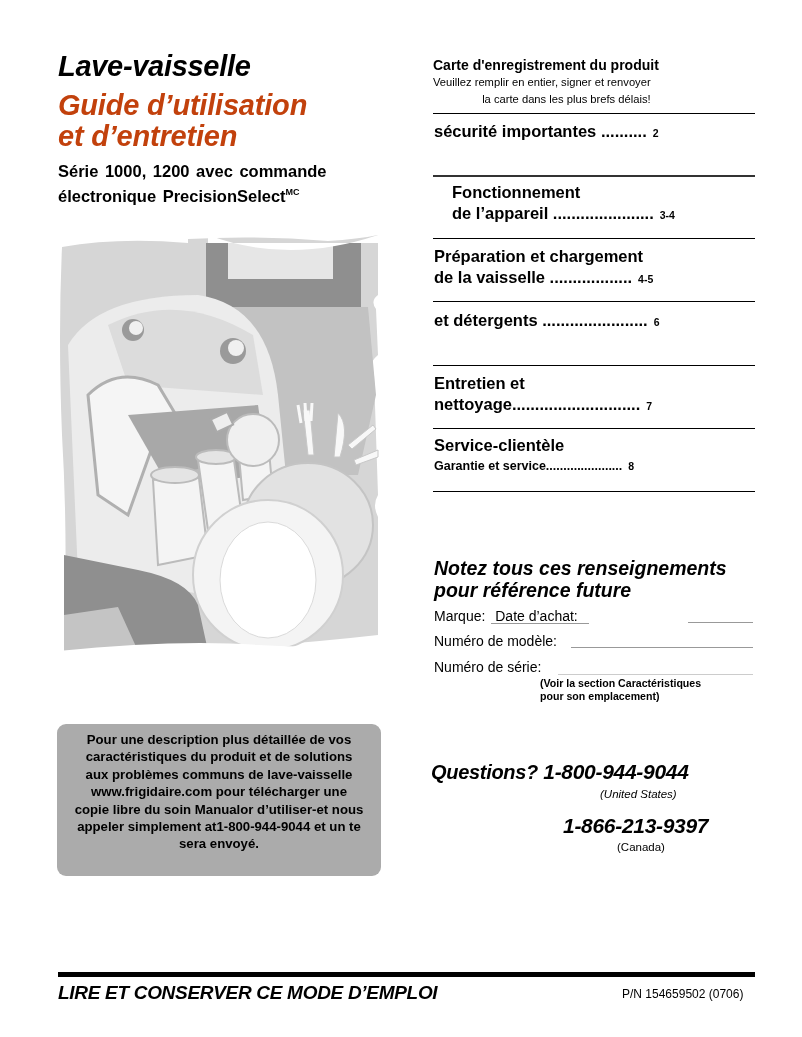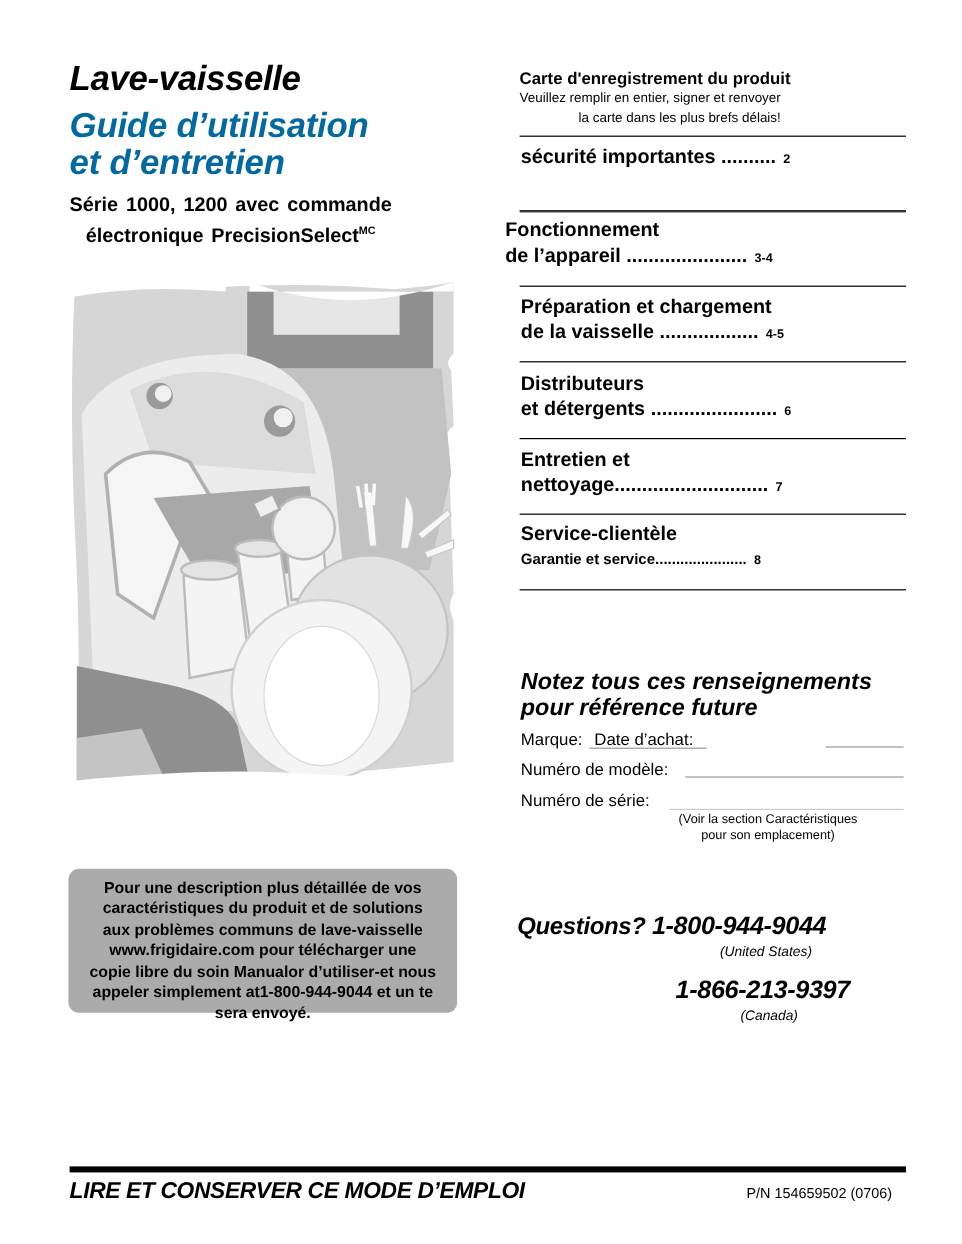--- a/index.html
+++ b/index.html
@@ -2,52 +2,52 @@
 <html><head>
   <meta charset="utf-8">
   <style>
     html, body { margin: 0; padding: 0; background: #ffffff; }
     body { width: 802px; height: 1037px; position: relative; overflow: hidden;
            font-family: "Liberation Sans", sans-serif; color: #000; }
     .abs { position: absolute; }
 
     
     .title-main { left: 58px; top: 50px; font-size: 29px; font-weight: bold; font-style: italic; letter-spacing: -0.3px; }
-    .title-sub { left: 58px; top: 90px; font-size: 29px; font-weight: bold; font-style: italic; color: #0369a1; line-height: 31px; letter-spacing: -0.2px; }
-    .series { left: 58px; top: 161px; font-size: 16.5px; font-weight: bold; line-height: 21px; word-spacing: 2px; text-align: center; }
+    .title-sub { left: 58px; top: 90px; font-size: 29px; font-weight: bold; font-style: italic; color: #c2410c; line-height: 31px; letter-spacing: -0.2px; }
+    .series { left: 58px; top: 161px; font-size: 16.5px; font-weight: bold; line-height: 21px; word-spacing: 2px; }
     .series sup { font-size: 9px; vertical-align: 7px; }
 
     
     .illus { left: 58px; top: 235px; width: 327px; height: 430px; }
 
     
-    .webbox { left: 57px; top: 724px; width: 324px; height: 120px; background: #ababab; border-radius: 9px;
+    .webbox { left: 57px; top: 724px; width: 324px; height: 152px; background: #ababab; border-radius: 9px;
               box-sizing: border-box; padding: 7px 4px; text-align: center; font-size: 13.2px; font-weight: bold; line-height: 17.4px; }
 
     
     .reg-title { left: 433px; top: 57px; font-size: 14px; font-weight: bold; }
     .reg-text { left: 433px; top: 74px; font-size: 11.2px; line-height: 17px; text-align: right; }
     .rule { left: 433px; width: 322px; height: 1px; background: #000; }
     .rule.thick { height: 2px; background: #333; }
     .toc { left: 434px; font-size: 16.5px; font-weight: bold; line-height: 21px; }
     .toc .pg { font-size: 10.5px; margin-left: 6px; }
     .toc .small { font-size: 12.5px; }
 
     
     .rec-title { left: 434px; top: 557px; font-size: 19.5px; font-weight: bold; font-style: italic; line-height: 22px; }
     .field { left: 434px; font-size: 14px; }
     .uline { position: absolute; height: 1px; background: #999; }
-    .note { left: 540px; top: 677px; width: 200px; text-align: center; font-size: 10.6px; line-height: 13px; }
+    .note { left: 540px; top: 677px; width: 200px; font-size: 10.6px; line-height: 13px; font-weight: bold; }
 
     
     .q-line { left: 431px; top: 760px; font-size: 20px; font-weight: bold; font-style: italic; letter-spacing: -0.3px; }
     .q-line .num { font-size: 21px; }
     .us { left: 600px; top: 788px; font-size: 11.5px; font-style: italic; }
     .ca-num { left: 563px; top: 814px; font-size: 21px; font-weight: bold; font-style: italic; letter-spacing: -0.3px; }
-    .ca { left: 617px; top: 841px; font-size: 11.5px; font-style: italic; }
+    .ca { left: 617px; top: 841px; font-size: 11.5px; }
 
     
     .footer-bar { left: 58px; top: 972px; width: 697px; height: 5px; background: #000; }
     .footer-left { left: 58px; top: 982px; font-size: 19px; font-weight: bold; font-style: italic; letter-spacing: -0.3px; }
     .footer-right { left: 622px; top: 987px; font-size: 12px; }
   </style>
 </head>
 <body>
 
 <div class="abs title-main">Lave-vaisselle</div>
@@ -125,34 +125,33 @@
   <div>Veuillez remplir en entier, signer et renvoyer</div>
   <div>la carte dans les plus brefs délais!</div>
 </div>
 <div class="abs rule" style="top:113px"></div>
 
 <div class="abs toc" style="top:121px">
   <div><span>sécurité  importantes  ..........</span><span class="pg">2</span></div>
 </div>
 <div class="abs rule thick" style="top:175px"></div>
 
-<div class="abs toc" style="top:182px;left:421px">
+<div class="abs toc" style="top:182px;left:452px">
   <div>Fonctionnement</div>
   <div><span>de  l’appareil  ......................</span><span class="pg">3-4</span></div>
 </div>
 <div class="abs rule" style="top:238px"></div>
 
 <div class="abs toc" style="top:246px">
   <div>Préparation et chargement</div>
   <div><span>de  la  vaisselle  ..................</span><span class="pg">4-5</span></div>
 </div>
 <div class="abs rule" style="top:301px"></div>
 
 <div class="abs toc" style="top:310px">
-  <div>Distributeurs</div>
   <div><span>et  détergents .......................</span><span class="pg">6</span></div>
 </div>
 <div class="abs rule" style="top:365px"></div>
 
 <div class="abs toc" style="top:373px">
   <div>Entretien et</div>
   <div><span>nettoyage............................</span><span class="pg">7</span></div>
 </div>
 <div class="abs rule" style="top:428px"></div>
 

